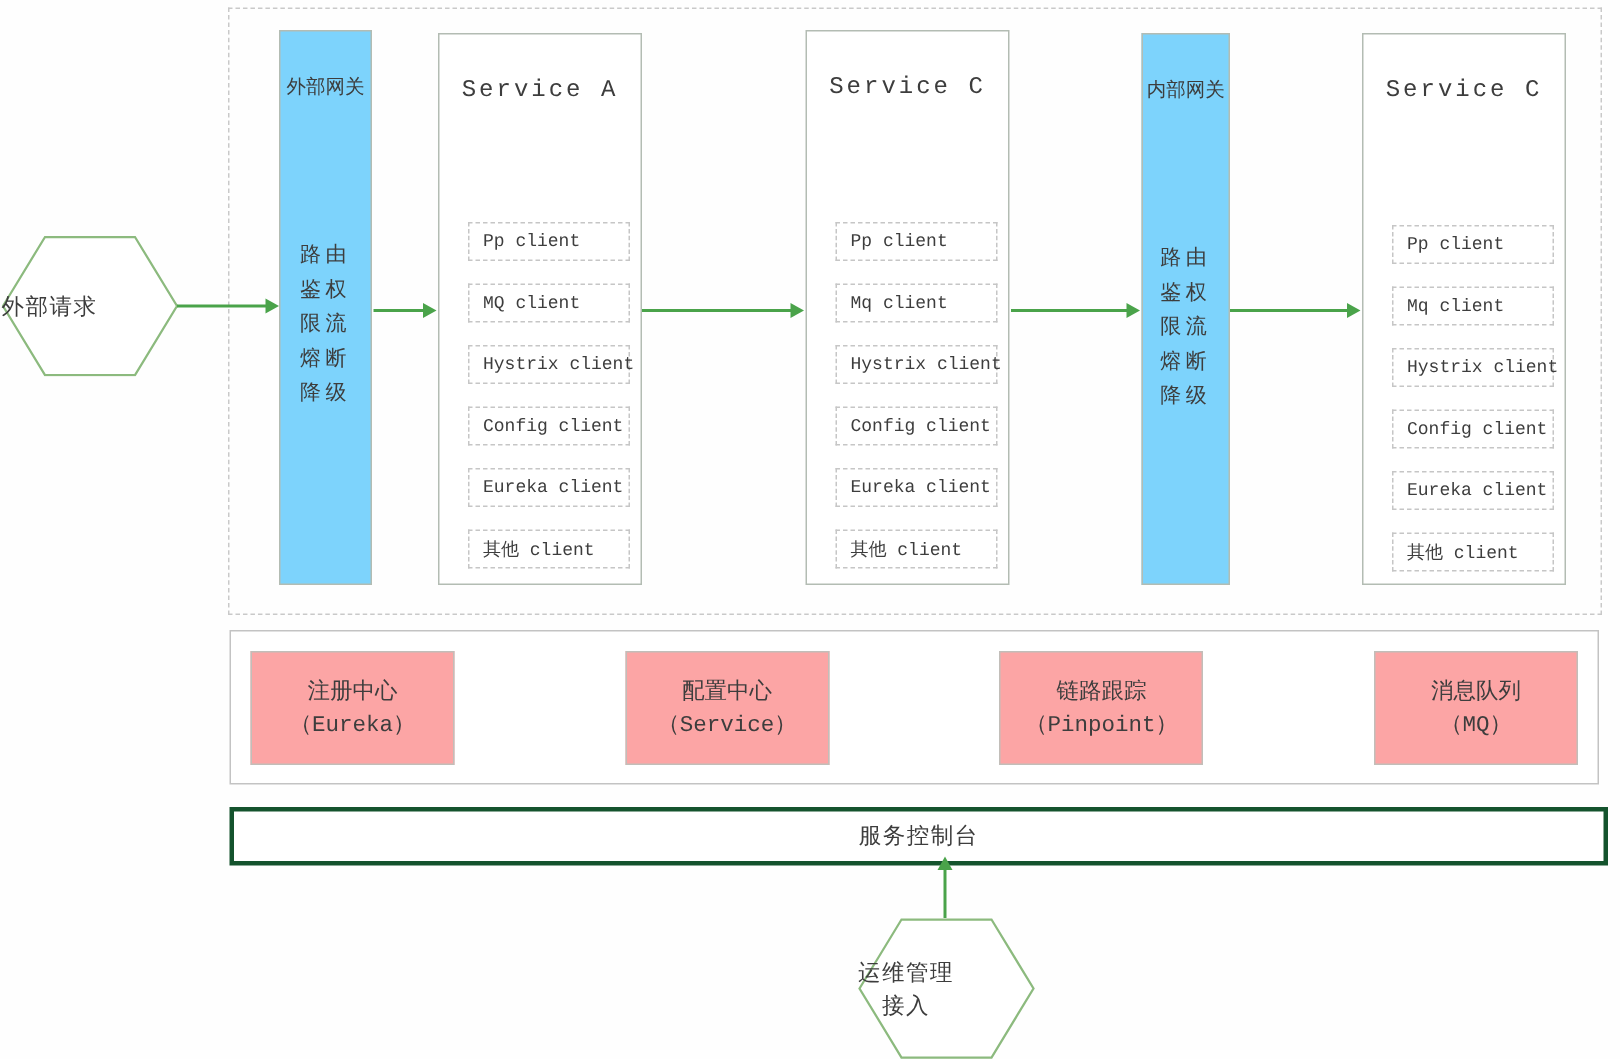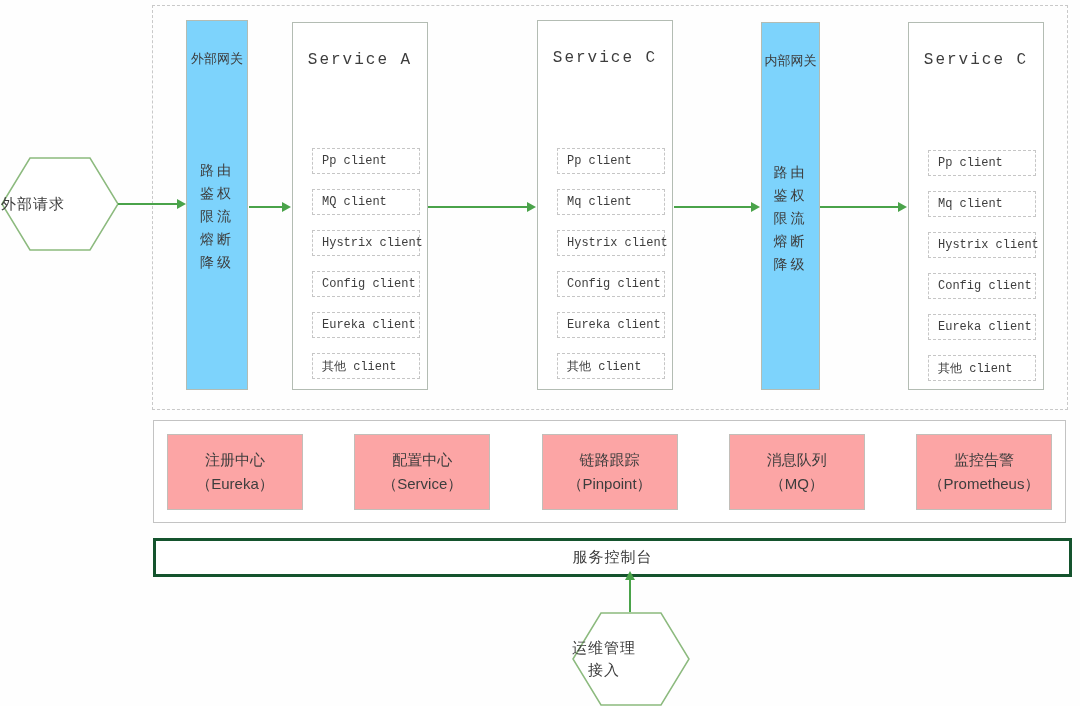--- a/index.html
+++ b/index.html
@@ -38,21 +38,21 @@
   .hex{display:flex;align-items:center;text-align:center;}
   .hex svg{position:absolute;left:0;top:0;width:100%;height:100%;}
   .hex .hex-label{position:relative;font-size:15px;line-height:22px;letter-spacing:1px;}
   .hex-request{left:1px;top:157px;width:118px;height:94px;}
   .hex-ops{left:572px;top:612px;width:118px;height:94px;}
   
   .infra-panel{left:153px;top:420px;width:913px;height:103px;border:1px solid #c3c3c3;background:#fff;
                display:flex;align-items:center;justify-content:space-between;padding:0 13px;box-sizing:border-box;}
   .infra-box{min-width:136px;height:76px;border:1px solid #c2beb9;background:#fca5a5;display:flex;flex-direction:column;
              align-items:center;justify-content:center;font-size:15px;line-height:24px;box-sizing:border-box;padding:0 6px;}
-  .infra-box .tech{font-family:Liberation Sans, sans-serif;text-align:center;}
+  .infra-box .tech{font-family:Liberation Mono, monospace;text-align:center;}
   
   .console-bar{left:153px;top:538px;width:913px;height:33px;border:3px solid #14532d;background:#fff;
                display:flex;align-items:center;justify-content:center;font-size:15px;letter-spacing:1px;}
 </style>
 </head>
 <body>
 
 <div id="canvas">
 
   <div class="abs outer-dashed"></div>
@@ -138,24 +138,20 @@
       <span class="tech">（Service）</span>
     </div>
     <div class="infra-box">
       <span>链路跟踪</span>
       <span class="tech">（Pinpoint）</span>
     </div>
     <div class="infra-box">
       <span>消息队列</span>
       <span class="tech">（MQ）</span>
     </div>
-    <div class="infra-box">
-      <span>监控告警</span>
-      <span class="tech">（Prometheus）</span>
-    </div>
   </div>
 
   <div class="abs console-bar">
     <span>服务控制台</span>
   </div>
 
   <div class="abs arrow-v" style="left:629px;top:579px;height:33px;"></div>
 
   <div class="abs hex hex-ops">
     <svg viewBox="0 0 118 94">

